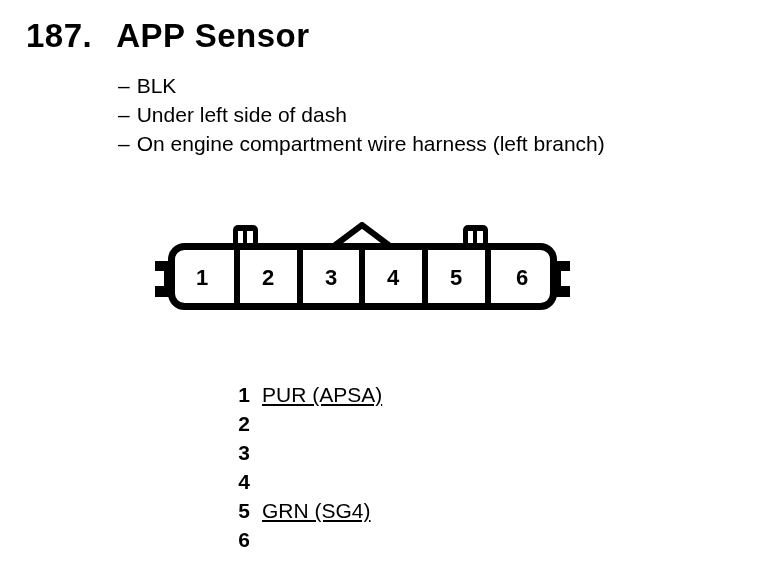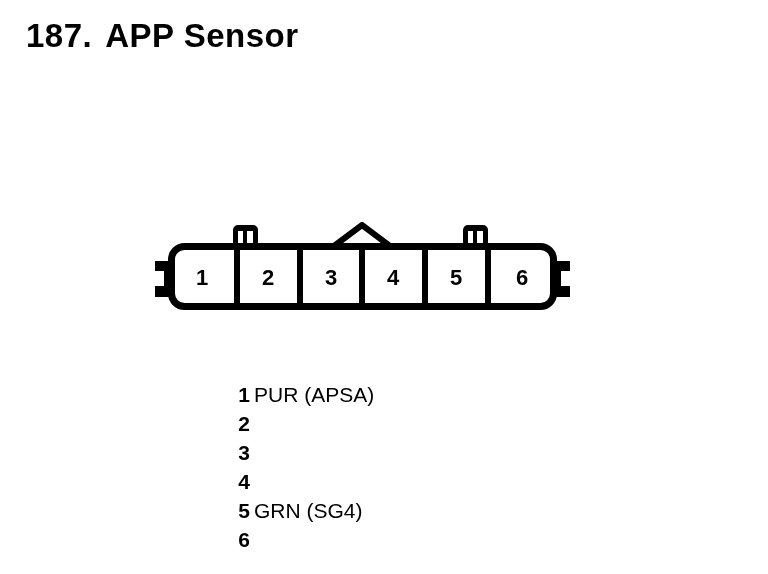--- a/index.html
+++ b/index.html
@@ -20,21 +20,21 @@
   
   .title-row {
     position: absolute;
     left: 26px;
     top: 17px;
     font-size: 33px;
     font-weight: bold;
     letter-spacing: 0.5px;
     white-space: nowrap;
   }
-  .title-row .section-number { margin-right: 13px; }
+  .title-row .section-number { margin-right: 24px; }
 
   
   .notes {
     position: absolute;
     left: 118px;
     top: 71px;
     font-size: 21px;
     line-height: 29px;
     white-space: nowrap;
   }
@@ -66,31 +66,42 @@
     white-space: nowrap;
   }
   .legend-row { display: flex; }
   .legend-row .num {
     display: inline-block;
     width: 12px;
     text-align: right;
     font-weight: bold;
     flex: 0 0 auto;
   }
-  .legend-row .lbl { margin-left: 4px; }
+  .legend-row .lbl { margin-left: 12px; text-decoration: underline; }
 </style>
 </head>
 <body>
 
 <div class="page">
 
   <div class="title-row">
     <span class="section-number">187.</span><span>APP Sensor</span>
   </div>
 
+  <div class="notes">
+    <div class="note-line">
+      <span class="bullet">–</span><span>BLK</span>
+    </div>
+    <div class="note-line">
+      <span class="bullet">–</span><span>Under left side of dash</span>
+    </div>
+    <div class="note-line">
+      <span class="bullet">–</span><span>On engine compartment wire harness (left branch)</span>
+    </div>
+  </div>
 
   <div class="connector-figure">
     <svg width="415" height="95" viewBox="0 0 415 95" xmlns="http://www.w3.org/2000/svg">
 
       <g>
         <rect x="0" y="39" width="16" height="36" fill="#000000"></rect>
         <rect x="0" y="49" width="9" height="15" fill="#ffffff"></rect>
       </g>
 
       <g>

